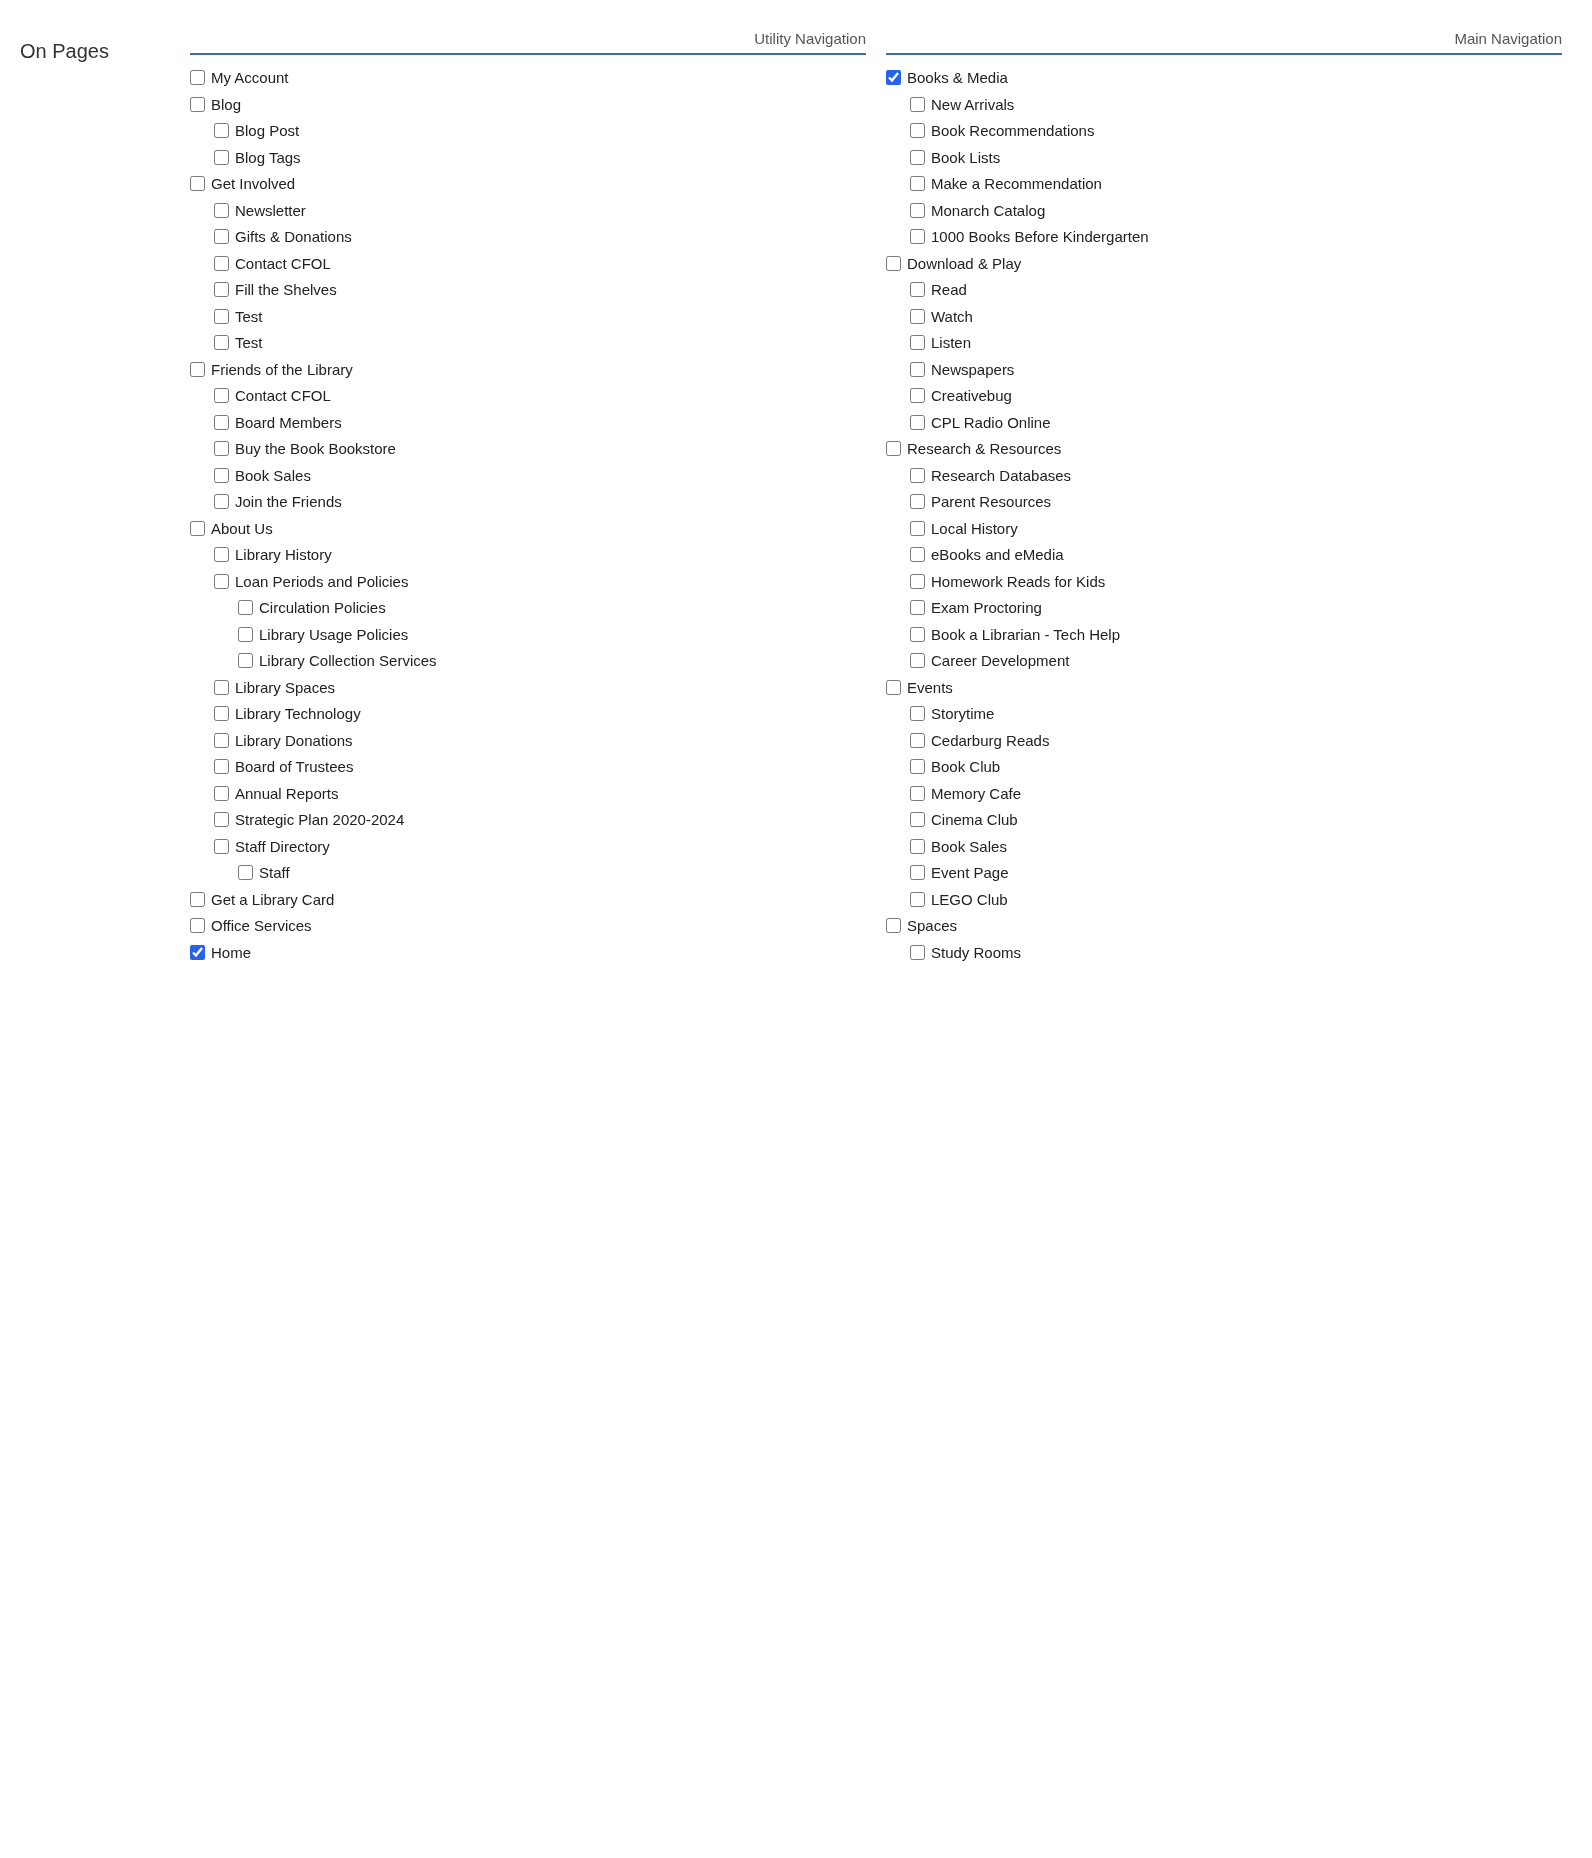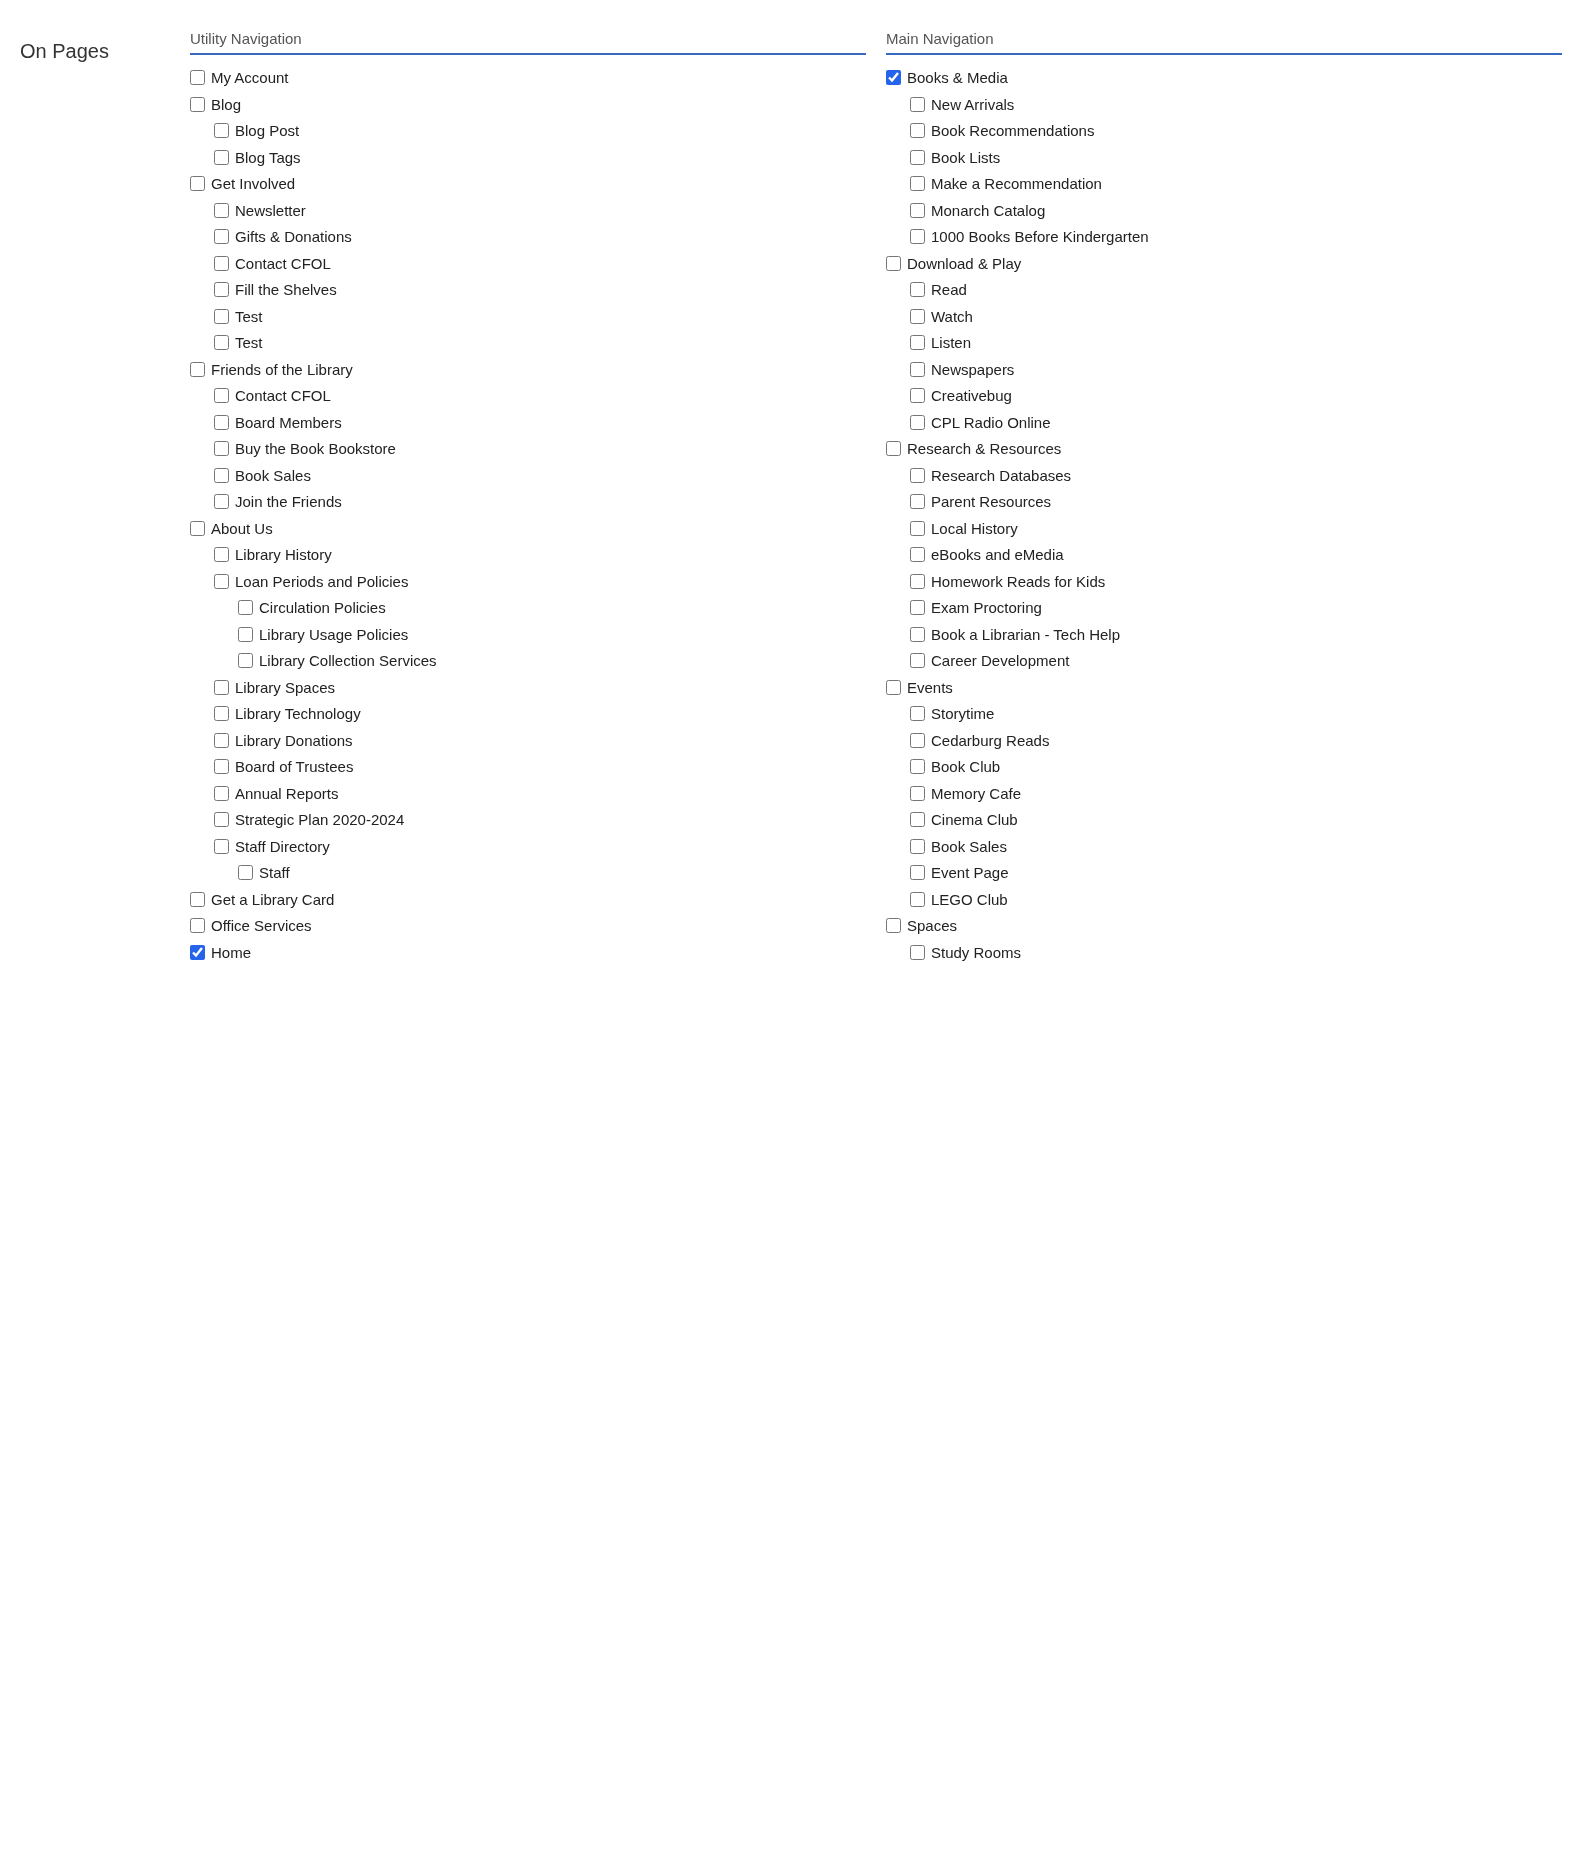--- a/index.html
+++ b/index.html
@@ -29,20 +29,21 @@
     .nav-column {
       flex: 1;
       padding: 0 10px;
     }
     .nav-column-header {
       font-size: 15px;
       color: #555;
       padding-bottom: 6px;
       border-bottom: 2px solid #3a6abf;
       margin-bottom: 10px;
+      text-align: right;
     }
     .nav-item {
       display: flex;
       align-items: flex-start;
       padding: 2px 0;
       line-height: 1.5;
     }
     .nav-item input[type="checkbox"] {
       margin-right: 6px;
       margin-top: 3px;

